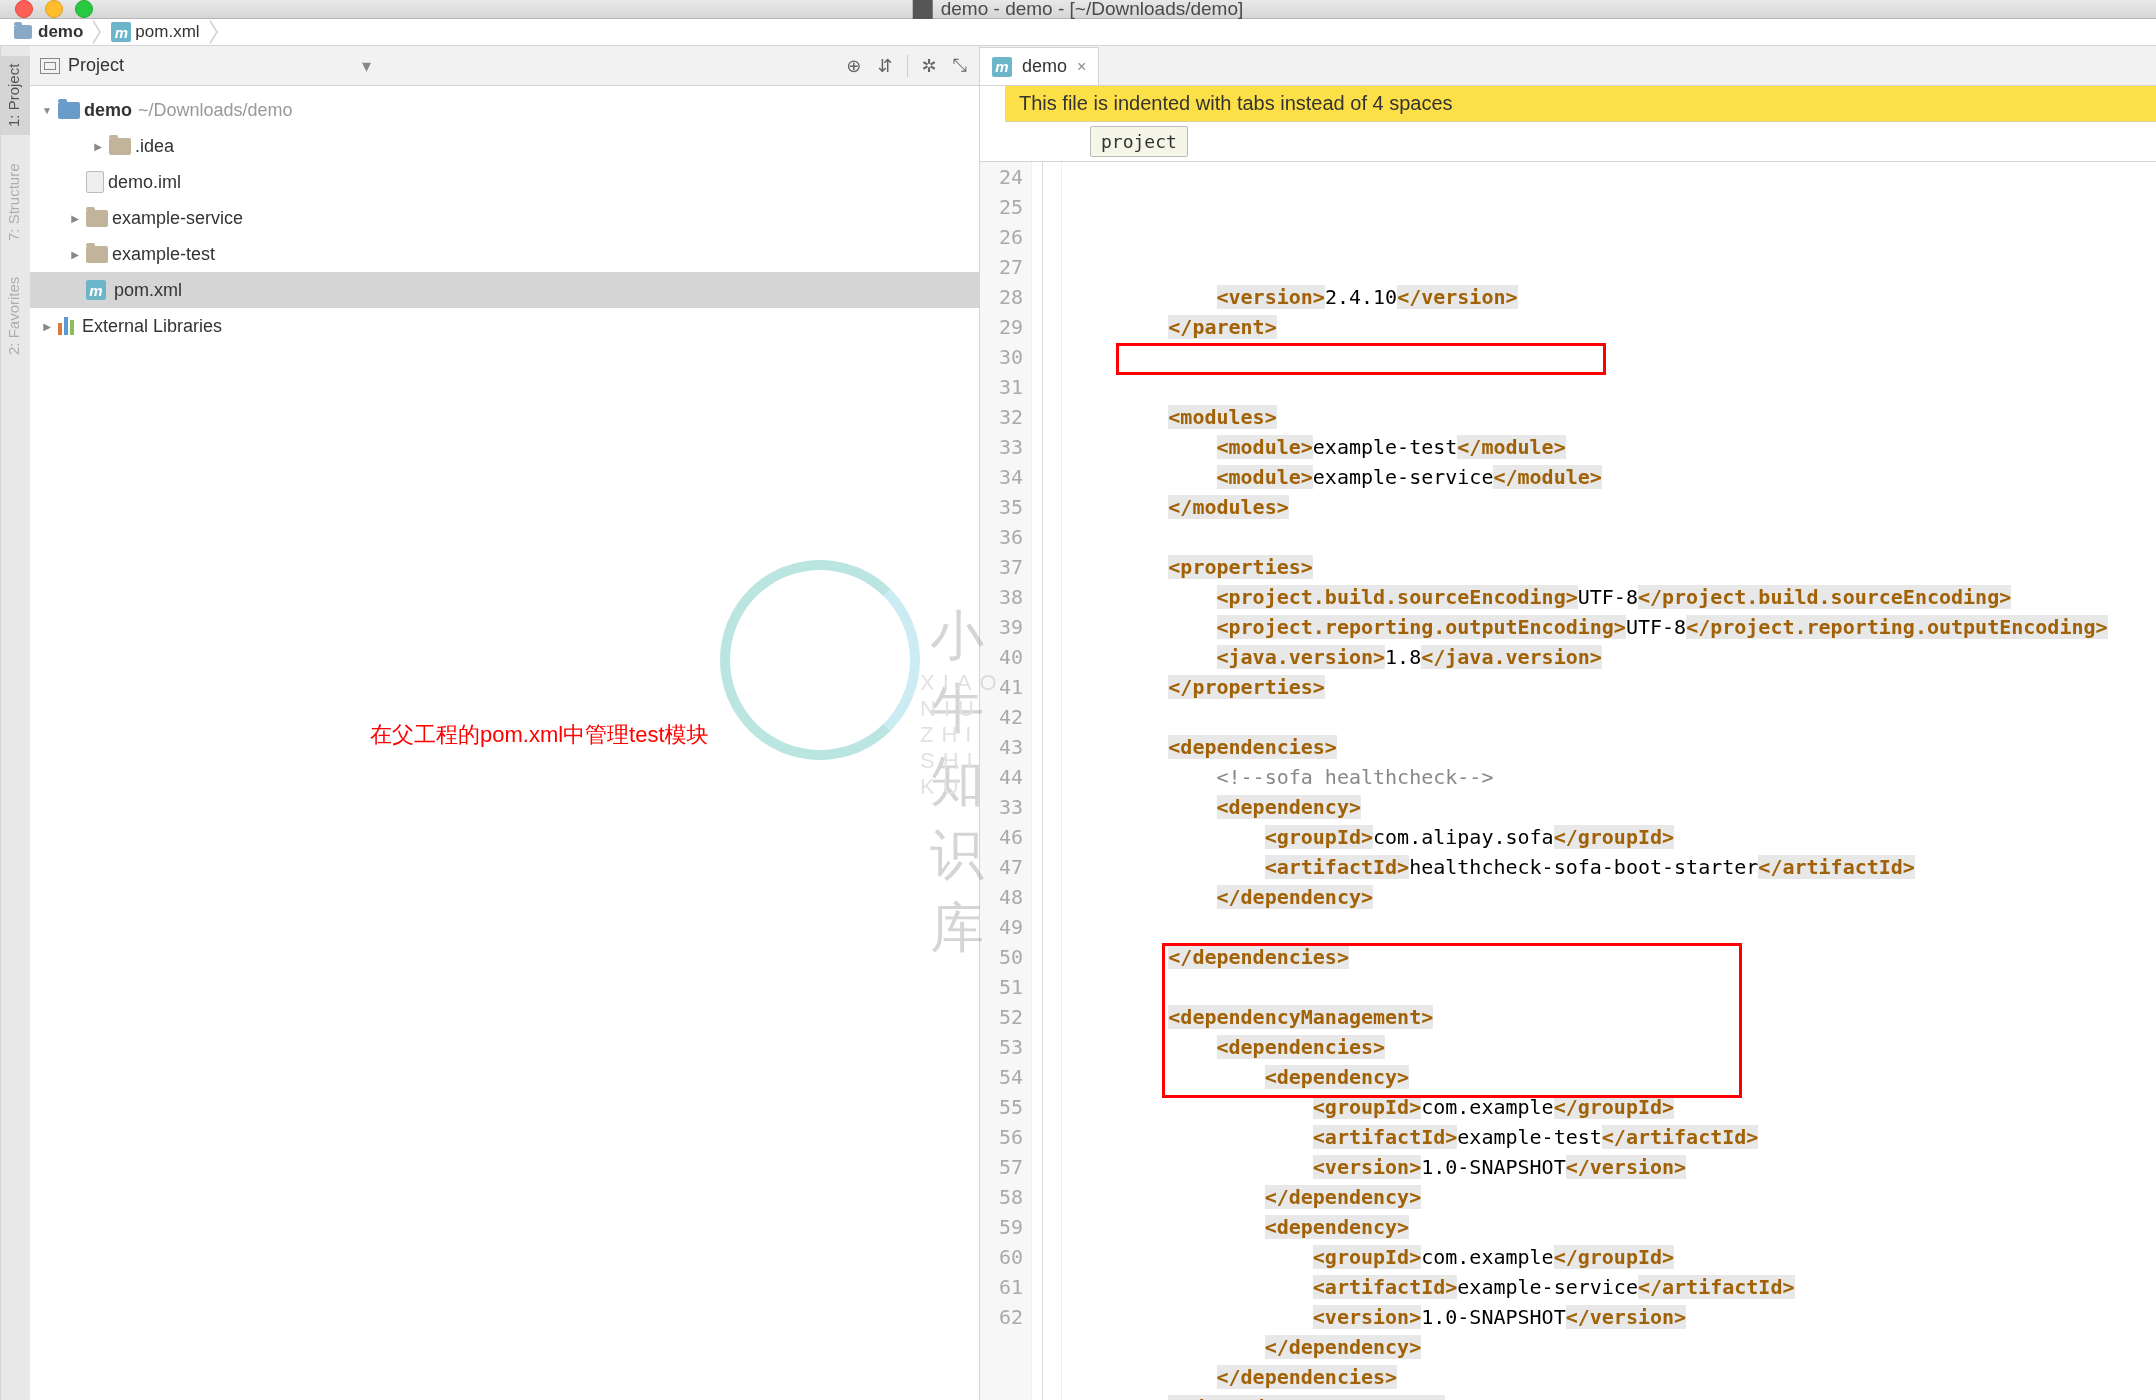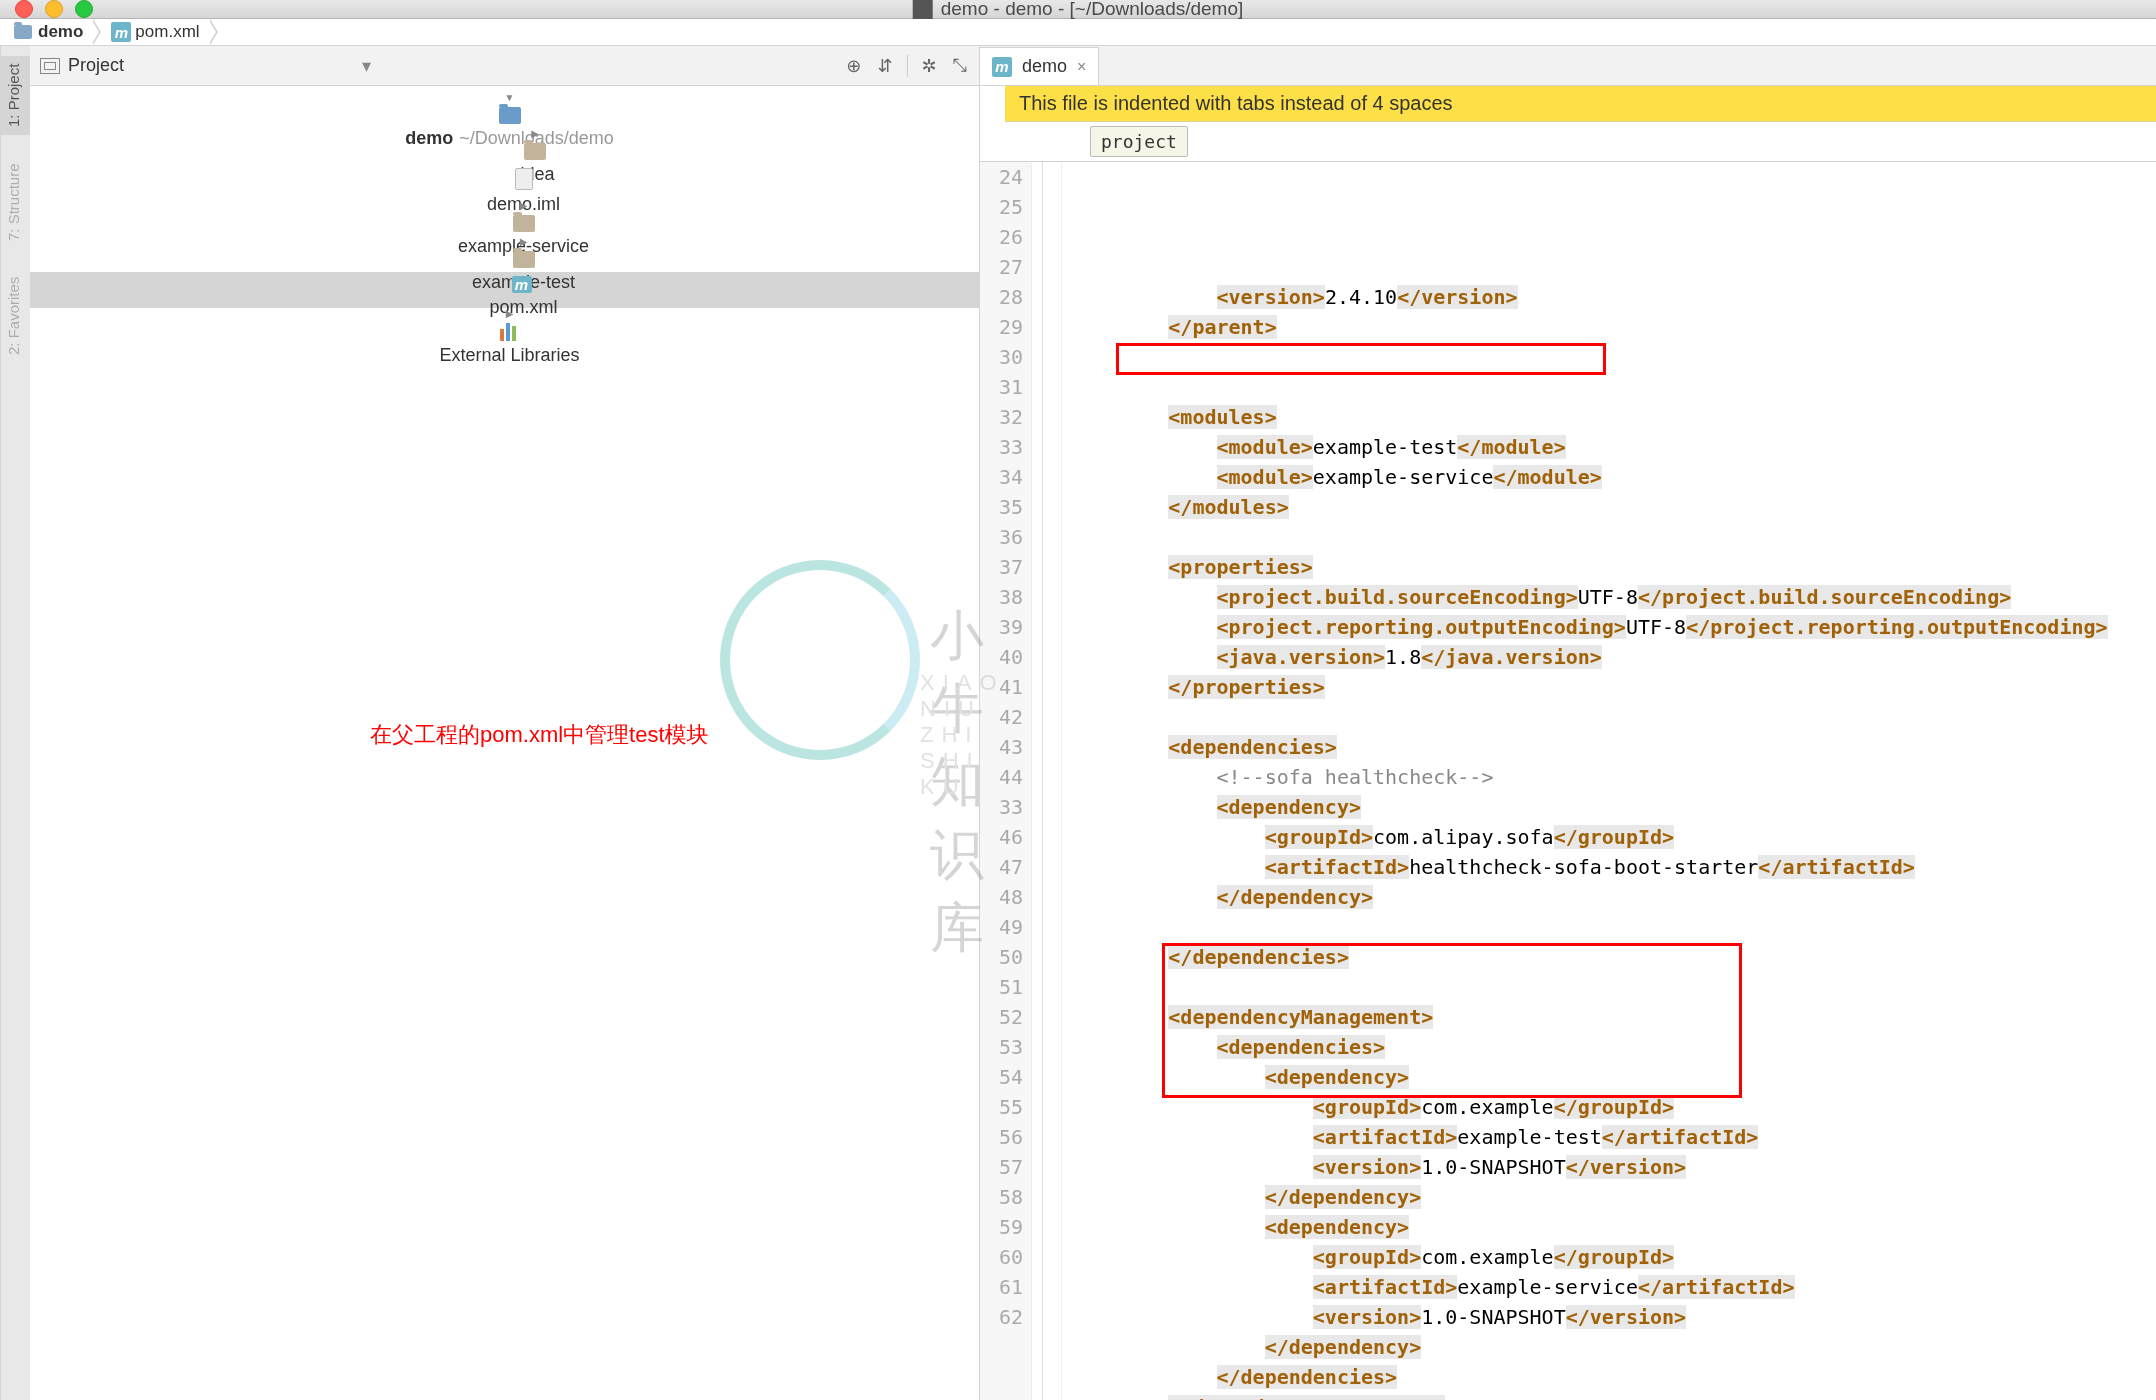--- a/index.html
+++ b/index.html
@@ -34,21 +34,21 @@
 .project-panel { width: 950px; border-right: 1px solid #d4d4d4; display: flex; flex-direction: column; background: #fff; }
 .panel-header { height: 40px; background: #f2f2f2; border-bottom: 1px solid #d4d4d4; display: flex; align-items: center; padding: 0 10px; justify-content: space-between; }
 .panel-title { display: flex; align-items: center; gap: 8px; font-size: 18px; }
 .proj-icon { width: 20px; height: 16px; border: 1px solid #888; position: relative; }
 .proj-icon::after { content:''; position:absolute; left:3px; top:3px; right:3px; bottom:3px; border:1px solid #888; }
 .panel-tools { display: flex; align-items: center; gap: 12px; color: #666; font-size: 18px; }
 .tool-sep { width: 1px; height: 22px; background: #ccc; }
 .tool-btn { cursor: pointer; padding: 2px; }
 
 .tree { flex: 1; overflow: auto; padding-top: 6px; font-size: 18px; }
-.tree-row { height: 36px; display: flex; align-items: center; padding-left: 10px; gap: 4px; flex-direction: column; }
+.tree-row { height: 36px; display: flex; align-items: center; padding-left: 10px; gap: 4px; }
 .tree-row.selected { background: #d5d5d5; }
 .arrow { width: 14px; height: 14px; display: inline-flex; align-items: center; justify-content: center; color: #888; }
 .arrow.down::before { content:'▼'; font-size: 10px; }
 .arrow.right::before { content:'▶'; font-size: 10px; }
 .arrow.none { visibility: hidden; }
 .fold-icon { width: 22px; height: 17px; background: #c1b49a; border-radius: 2px; position: relative; flex-shrink:0; }
 .fold-icon.blue { background: #6a9cc9; }
 .fold-icon::before { content:''; position:absolute; top:-3px; left:0; width:9px; height:3px; background:inherit; border-radius:2px 2px 0 0; }
 .file-icon { width: 18px; height: 22px; background: #eee; border: 1px solid #bbb; border-radius: 2px; flex-shrink:0; }
 .lib-icon { width: 20px; height: 18px; display:flex; gap:2px; align-items:flex-end; }

